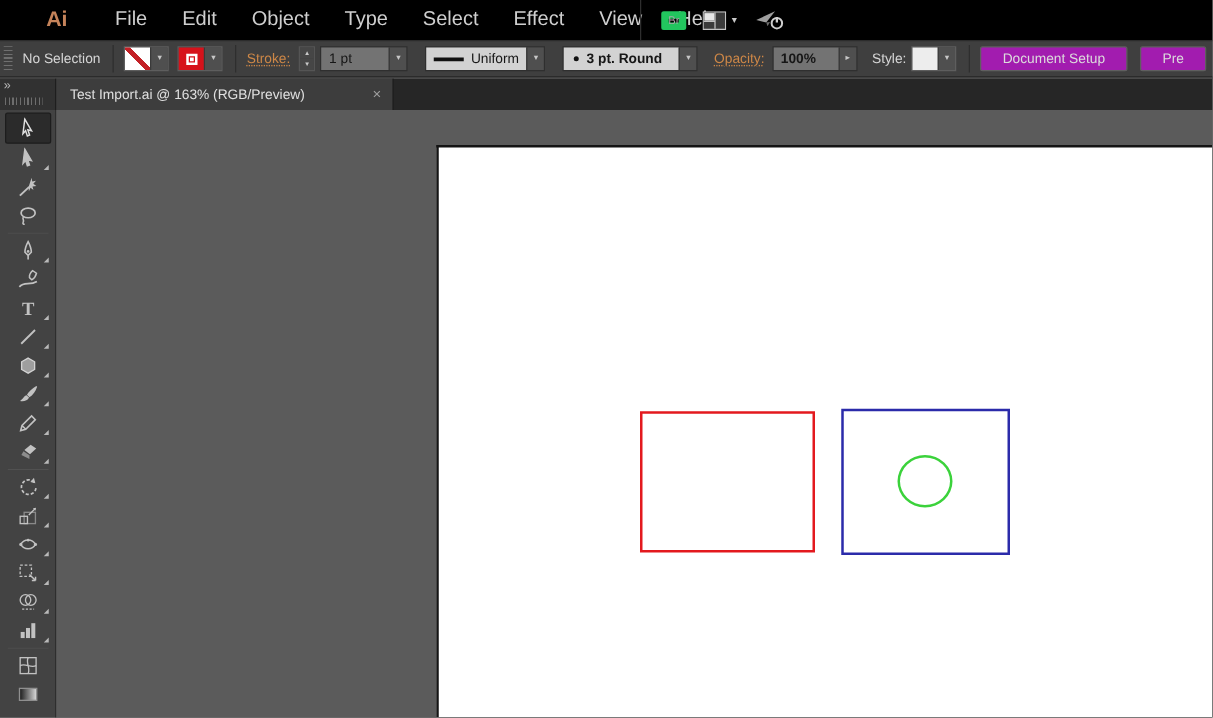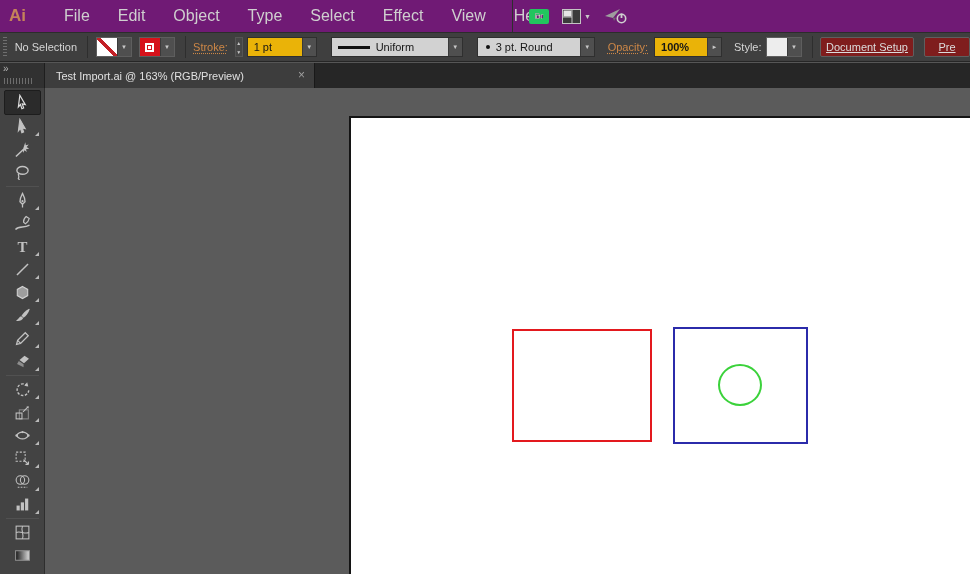--- a/index.html
+++ b/index.html
@@ -1,21 +1,21 @@
 <!DOCTYPE html>
 <html><head>
 <meta charset="utf-8">
 <style>
   * { margin:0; padding:0; box-sizing:border-box; }
   html,body { width:970px; height:574px; overflow:hidden; background:#3b3b3b;
               font-family:"Liberation Sans", sans-serif; }
   #app { position:relative; width:970px; height:574px; display:flex; flex-direction:column; }
 
   
-  .menubar { position:relative; height:32px; background:#701a75; display:flex; align-items:center; flex:0 0 auto; }
+  .menubar { position:relative; height:32px; background:#000000; display:flex; align-items:center; flex:0 0 auto;padding-left:28px; }
   .logo { font-weight:bold; font-size:17px; margin:0 0 0 9px; letter-spacing:0; }
   .menu-items { display:flex; margin-left:24px; }
   .menu-item { color:#cfcfcf; font-size:16px; padding:0 14px; line-height:32px; cursor:default; }
   .menu-icons { position:absolute; left:512px; top:0; height:32px; display:flex; align-items:center; gap:13px;
                 border-left:1px solid #2e2e2e; padding-left:16px; }
   .br-btn { width:20px; height:15px; border:6px solid #22c55e; border-radius:2px; color:#a8a8a8;
             font-size:9px; display:flex; align-items:center; justify-content:center; }
   .arrange-wrap { display:flex; align-items:center; gap:3px; }
   .caret { color:#c9c9c9; font-size:7px; }
 
@@ -32,27 +32,27 @@
   .swatch { width:20px; height:18px; background:#fff; position:relative; }
   .swatch.none { background:linear-gradient(45deg, transparent 43%, #c32026 43%, #c32026 57%, transparent 57%), #fff; }
   .swatch.stroke-red { background:#d6121b; display:flex; align-items:center; justify-content:center; }
   .swatch.stroke-red .hole { width:9px; height:9px; background:#fff; display:flex; align-items:center; justify-content:center; }
   .swatch.stroke-red .hole .inner { width:5px; height:5px; border:1px solid #d6121b; }
   .arrow-seg { width:14px; height:18px; background:#4f4f4f; border-left:1px solid #3a3a3a; color:#c7c7c7;
                font-size:6px; display:flex; align-items:center; justify-content:center; }
   .spinner { display:flex; flex-direction:column; margin-left:7px; width:13px; height:20px; border:1px solid #555; }
   .spinner span { flex:1; font-size:5px; color:#c9c9c9; display:flex; align-items:center; justify-content:center; background:#464646; }
   .field-combo { display:flex; height:20px; border:1px solid #2f2f2f; }
-  .field { background:#eab308; color:#161616; display:flex; align-items:center; padding:0 6px; white-space:nowrap; }
+  .field { background:#737373; color:#161616; display:flex; align-items:center; padding:0 6px; white-space:nowrap; }
   .field.light { background:#d2d2d2; }
-  .field-w54 { width:54px; } .field-w96 { width:116px; } .field-w102 { width:102px; } .field-w52 { width:52px;font-weight:bold; }
+  .field-w54 { width:54px; } .field-w96 { width:80px; } .field-w102 { width:92px;font-weight:bold; } .field-w52 { width:52px;font-weight:bold; }
   .profile-line { width:32px; height:3px; background:#111; margin-right:6px; }
   .brush-dot { width:4px; height:4px; border-radius:50%; background:#111; margin:0 6px 0 2px; }
-  .cb-btn { height:20px; background:#7f1d1d; border:1px solid #5f5f5f; border-radius:2px; color:#dcdcdc;
-            font-size:11px; display:flex; align-items:center; justify-content:center; padding:0 5px; white-space:nowrap;text-decoration:underline; }
+  .cb-btn { height:20px; background:#a21caf; border:1px solid #5f5f5f; border-radius:2px; color:#dcdcdc;
+            font-size:11px; display:flex; align-items:center; justify-content:center; padding:0 17px; white-space:nowrap; }
   .ml4{margin-left:4px;} .ml6{margin-left:6px;} .ml8{margin-left:8px;} .ml10{margin-left:10px;}
   .ml12{margin-left:12px;} .ml13{margin-left:13px;} .ml14{margin-left:14px;}
 
   
   .tabbar { height:26px; background:#262626; border-top:1px solid #565656; display:flex; flex:0 0 auto; }
   .tools-header { width:45px; height:100%; background:#313131; position:relative; border-right:1px solid #1e1e1e; }
   .collapse-glyph { position:absolute; top:0; left:3px; color:#b5b5b5; font-size:10px; line-height:12px; }
   .tools-grip { position:absolute; bottom:4px; left:4px; width:30px; height:6px;
                 background:repeating-linear-gradient(90deg,#6d6d6d 0 1px,transparent 1px 3px); }
   .tab { width:270px; background:#3d3d3d; border-right:1px solid #191919; display:flex; align-items:center;

